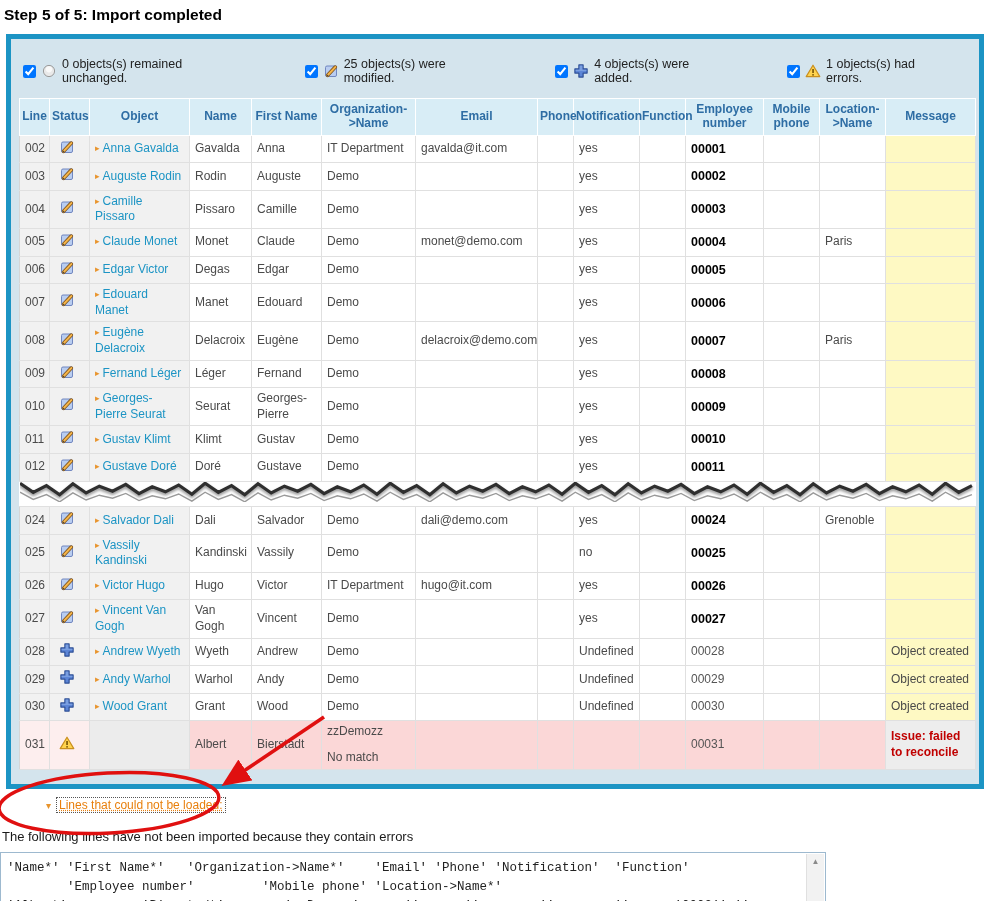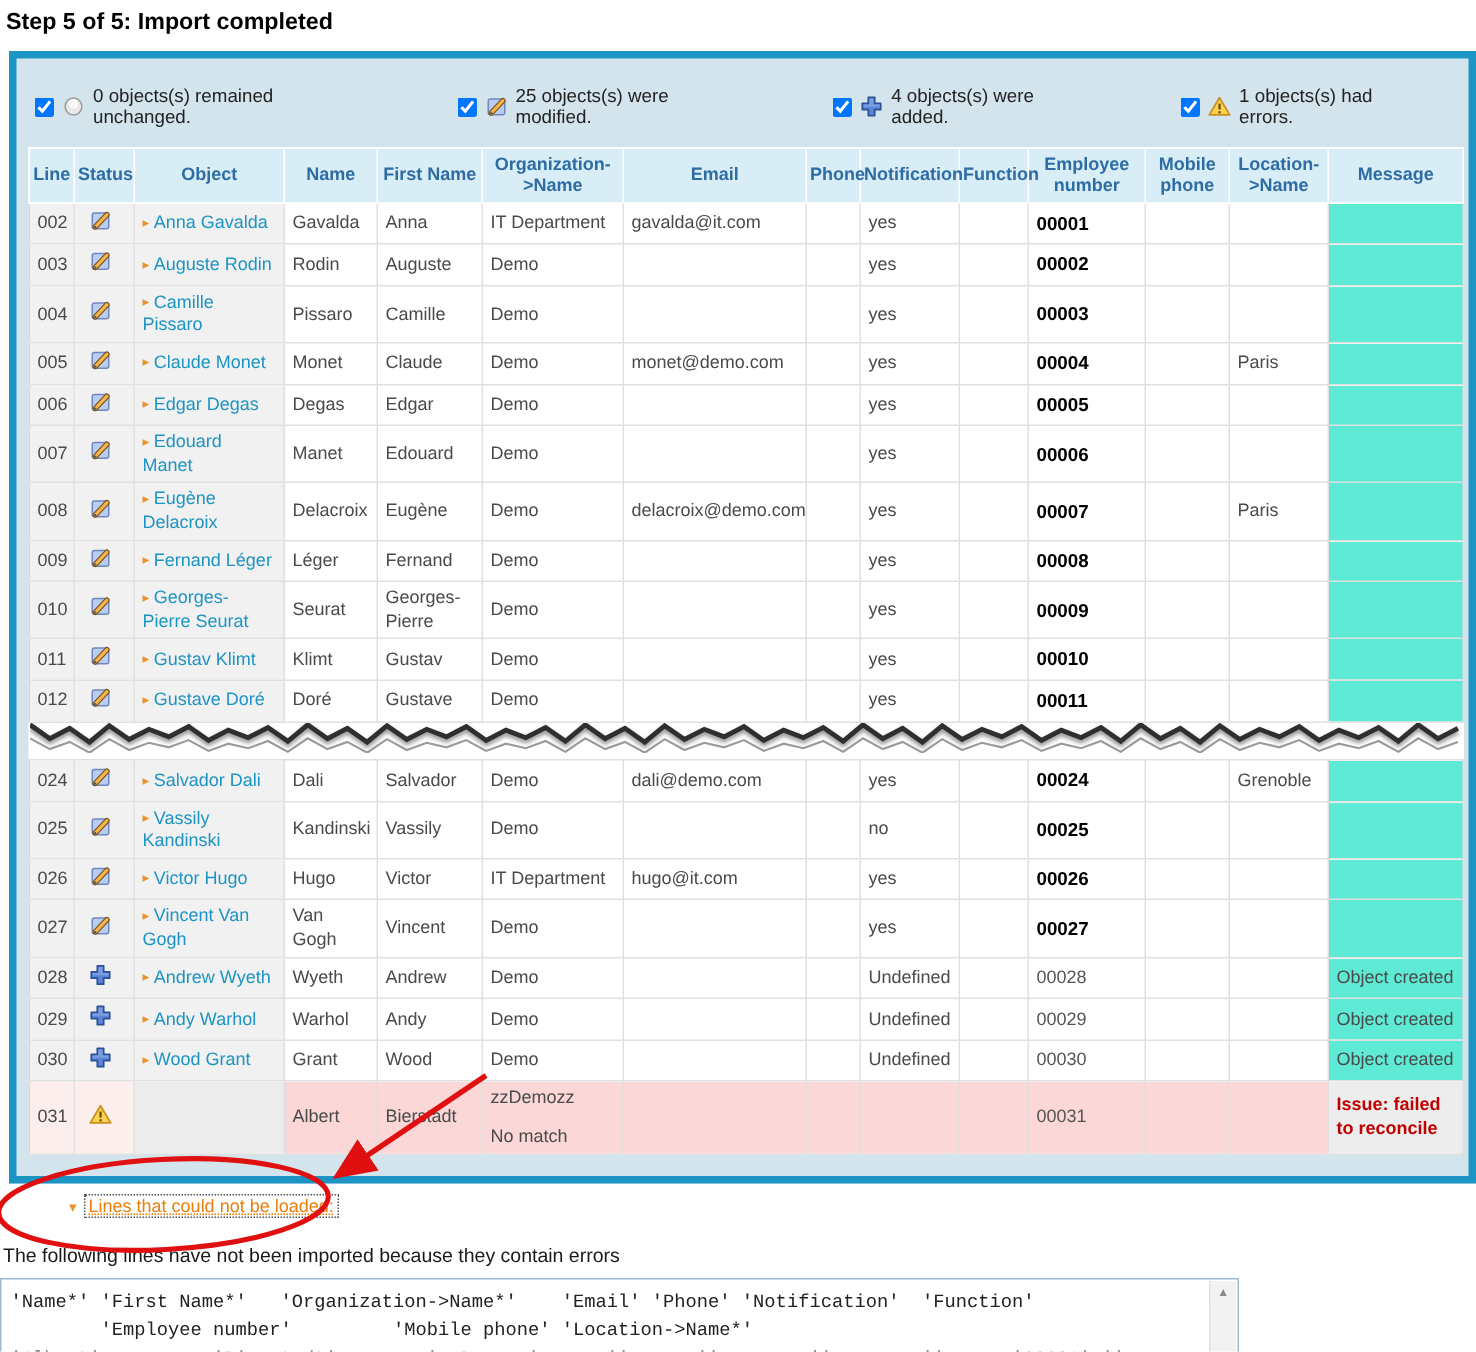--- a/index.html
+++ b/index.html
@@ -14,21 +14,21 @@
   .icon{display:inline-flex;width:16px;height:16px;margin-right:5px;flex:none;}
   
   table{border-collapse:collapse;table-layout:fixed;width:100%;background:#fff;font-size:12px;}
   th{background:#d8edf6;color:#2e6da4;font-weight:bold;text-align:center;padding:4px 2px;
      border:1px solid #fff;font-size:12px;line-height:1.15;}
   td{border:1px solid #e0e0e0;border-left:1px solid #d6d6d6;padding:3px 5px;color:#4a4a4a;
      vertical-align:middle;overflow:hidden;line-height:1.3;}
   td.c-line,td.c-status{background:#f1f1f1;}
   td.c-obj{background:#f1f1f1;}
   td.c-status{text-align:center;}
-  td.c-msg{background:#5eead4;}
+  td.c-msg{background:#fef9c3;}
   td.c-emp{color:#555;margin-left:38px;}
   td.c-emp.bold{font-weight:bold;color:#000;font-size:12.5px;}
   a.obj-link{color:#1c94c4;text-decoration:none;cursor:pointer;}
   .bul{color:#e8942d;font-size:9px;margin-right:3px;vertical-align:1px;}
   .org-note{margin-top:10px;}
   tr.err-row td{background:#fbd7d7;}
   tr.err-row td.c-line,tr.err-row td.c-status{background:#fdeeee;}
   tr.err-row td.c-obj{background:#ececec;}
   tr.err-row td.c-msg{background:#ededed;color:#c00000;font-weight:bold;}
   tr.tear-row td{padding:0;border:none;background:#fff;height:20px;}
@@ -237,21 +237,21 @@
         <tr>
           <td class="c-line">006</td>
           <td class="c-status"><span class="icon">
               <svg viewBox="0 0 16 16">
                 <rect x="2.5" y="3" width="11" height="10.5" rx="1.5" fill="#b9cdf0" stroke="#7187c0"></rect>
                 <path d="M4.6 12.3 L12.3 4.1" stroke="#7a4f18" stroke-width="3.6" stroke-linecap="round"></path>
                 <path d="M4.6 12.3 L12.3 4.1" stroke="#f5b54a" stroke-width="2.1" stroke-linecap="round"></path>
                 <path d="M3.7 13.4 L5.6 12.6 L4.2 11.4 z" fill="#42413f"></path>
               </svg>
             </span></td>
-          <td class="c-obj"><span class="bul">▸</span><a class="obj-link">Edgar Degas</a></td>
+          <td class="c-obj"><span class="bul">▸</span><a class="obj-link">Edgar Victor</a></td>
           <td>Degas</td>
           <td>Edgar</td>
           <td>Demo</td>
           <td></td>
           <td></td>
           <td>yes</td>
           <td></td>
           <td class="c-emp bold">00005</td>
           <td></td>
           <td></td>

